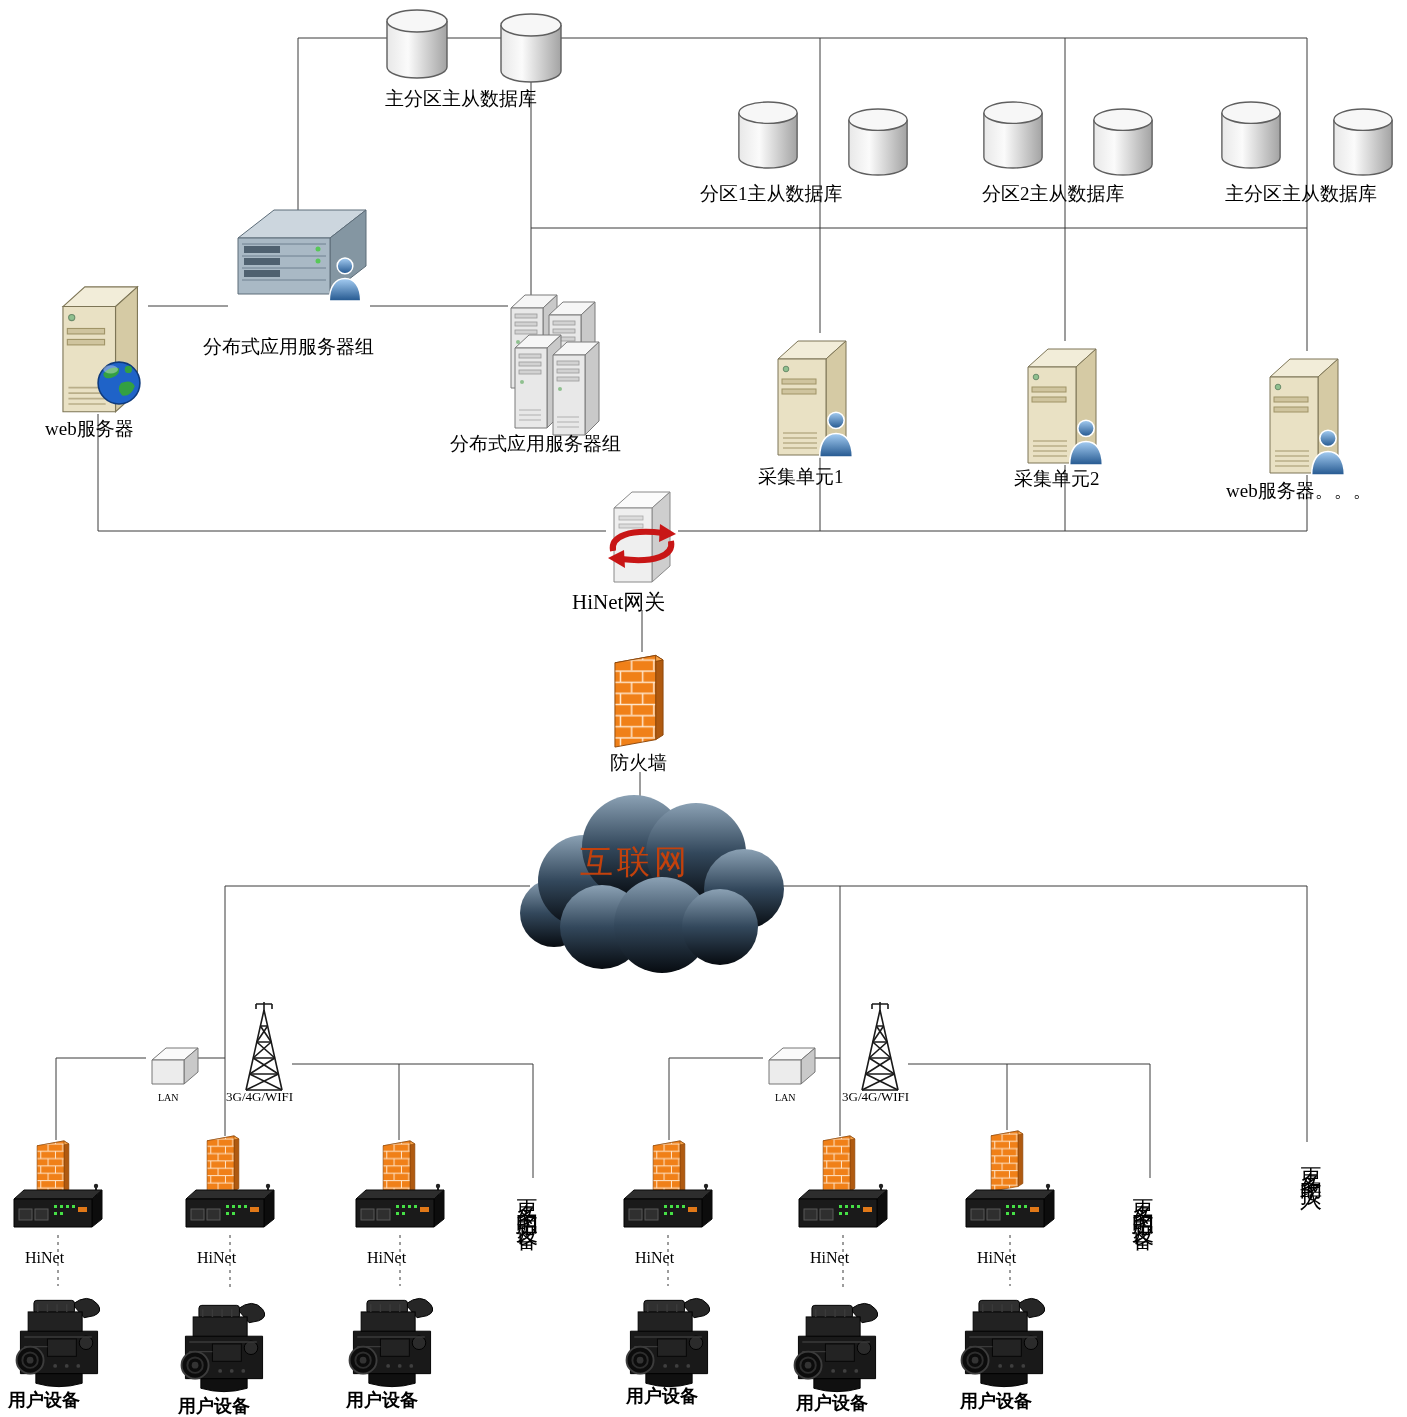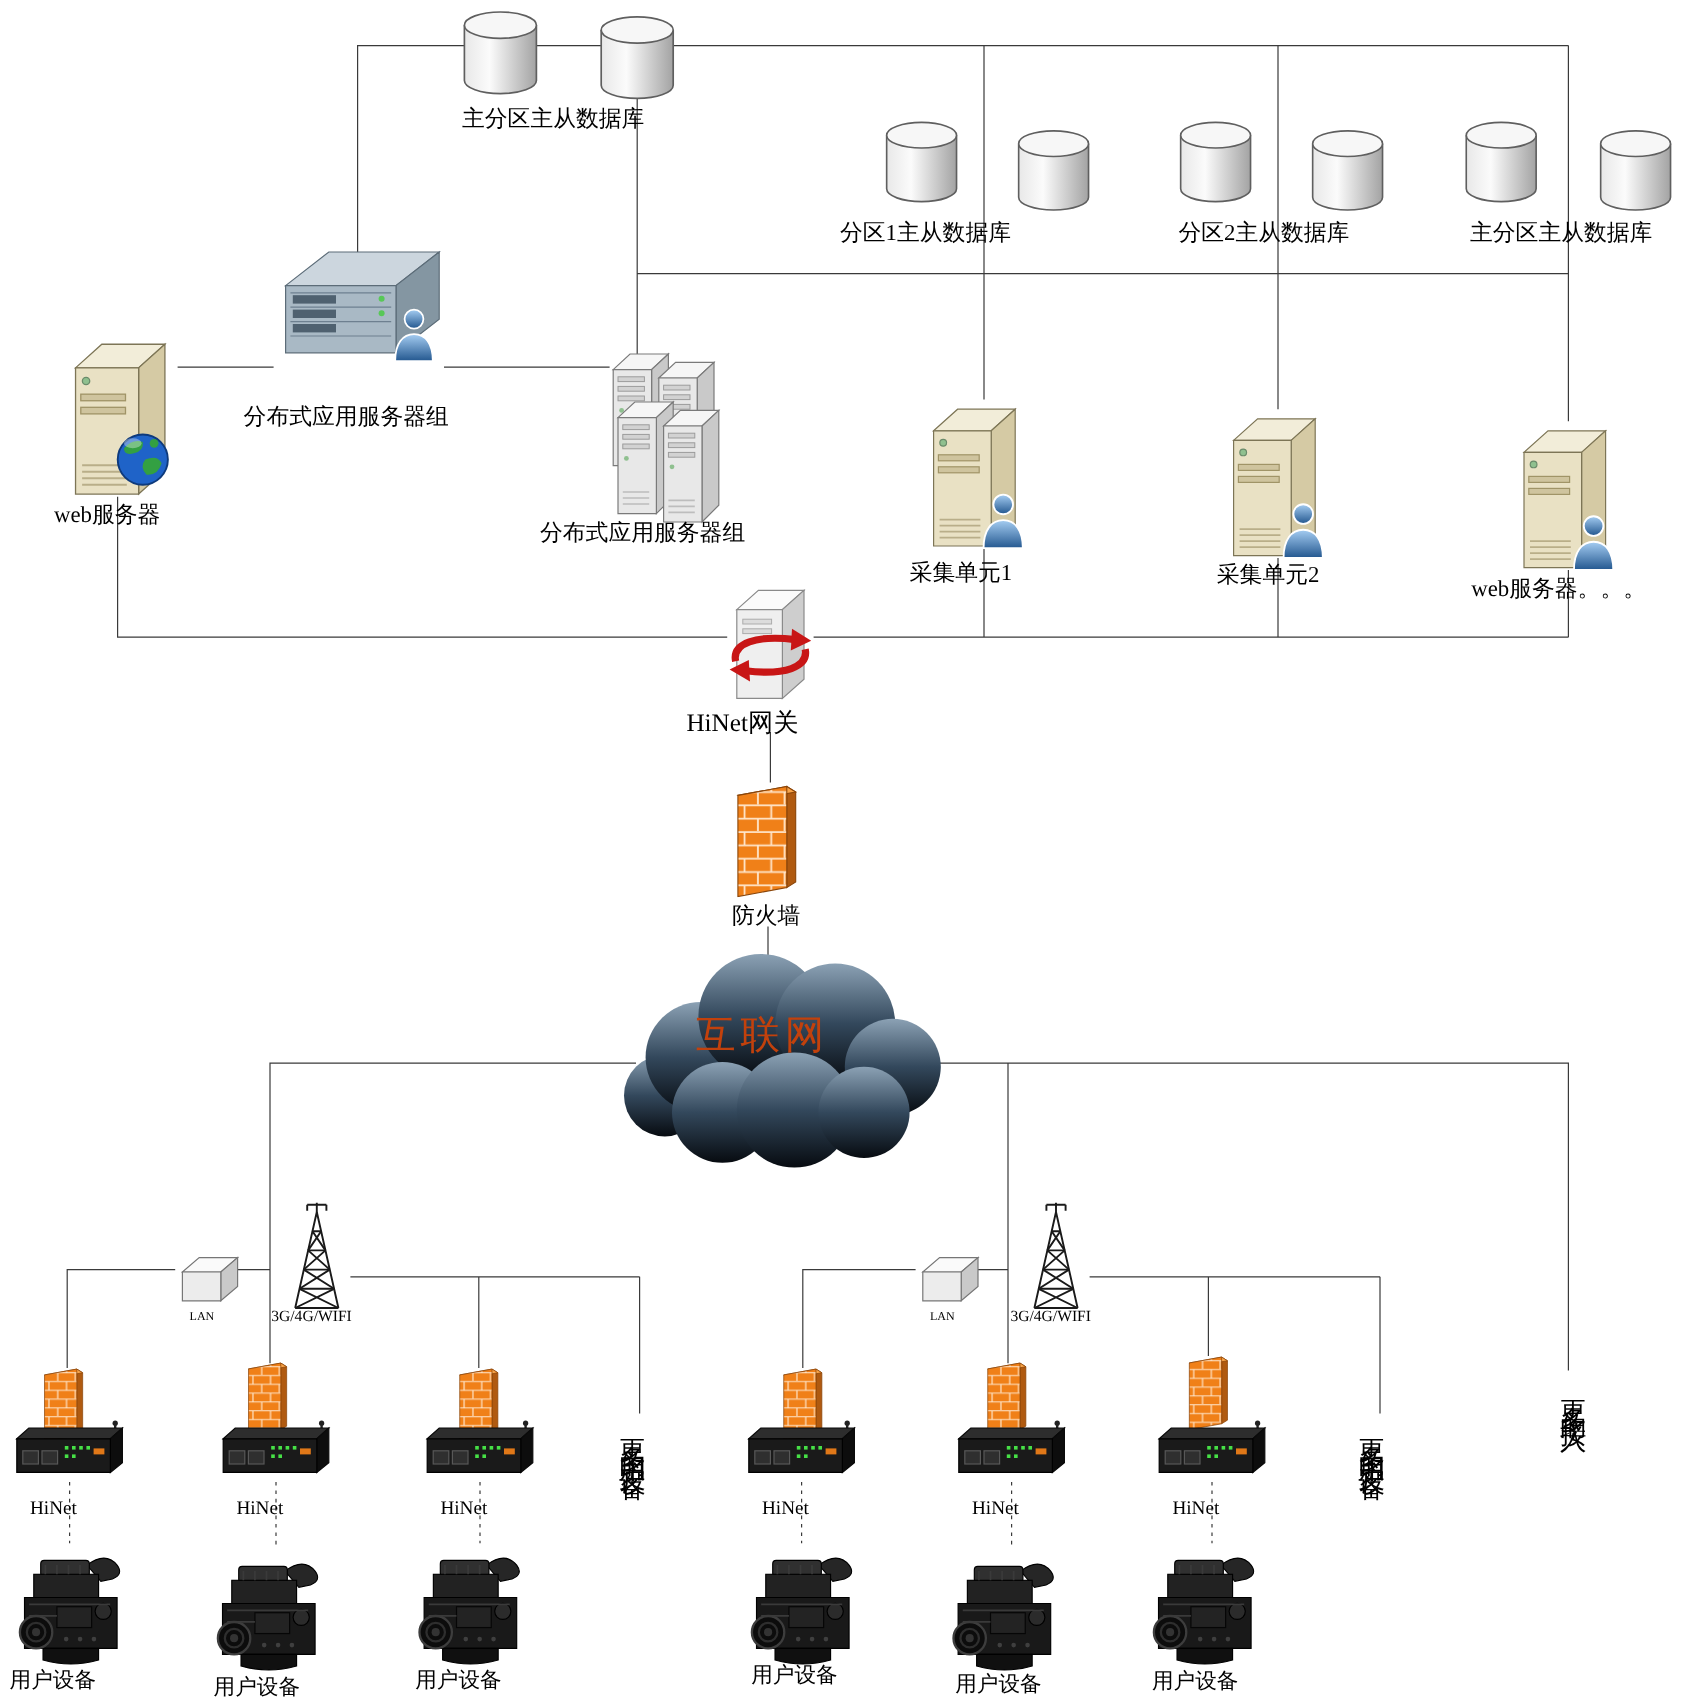--- a/index.html
+++ b/index.html
@@ -6,21 +6,21 @@
   html,body { background:#fff; }
   body { width:1407px; height:1417px; position:relative; font-family:"Liberation Serif","DejaVu Serif",serif; }
   #canvas { position:absolute; left:0; top:0; width:1407px; height:1417px; background:#fff; overflow:hidden; }
   .ic { position:absolute; }
   .lbl { position:absolute; color:#000; font-size:19px; text-align:left; white-space:nowrap; }
   .lbl.sm { font-size:10px; }
   .lbl.md { font-size:13px; }
   .lbl.gw { font-size:21px; }
   .lbl.net { font-size:33px; color:#c2410c; letter-spacing:4px; }
   .lbl.hn { font-size:16px; }
-  .lbl.ud { font-size:18px; }
+  .lbl.ud { font-size:18px;font-weight:bold; }
   .vlbl { position:absolute; writing-mode:vertical-rl; font-size:22px; letter-spacing:5px; color:#000; }
   #wires { position:absolute; left:0; top:0; pointer-events:none; }
 </style>
 </head>
 <body>
 
 <svg width="0" height="0" style="position:absolute" aria-hidden="true">
   <defs>
     <linearGradient id="gradDb" x1="0" y1="0" x2="1" y2="0">
       <stop offset="0" stop-color="#e8e8e8"></stop>

